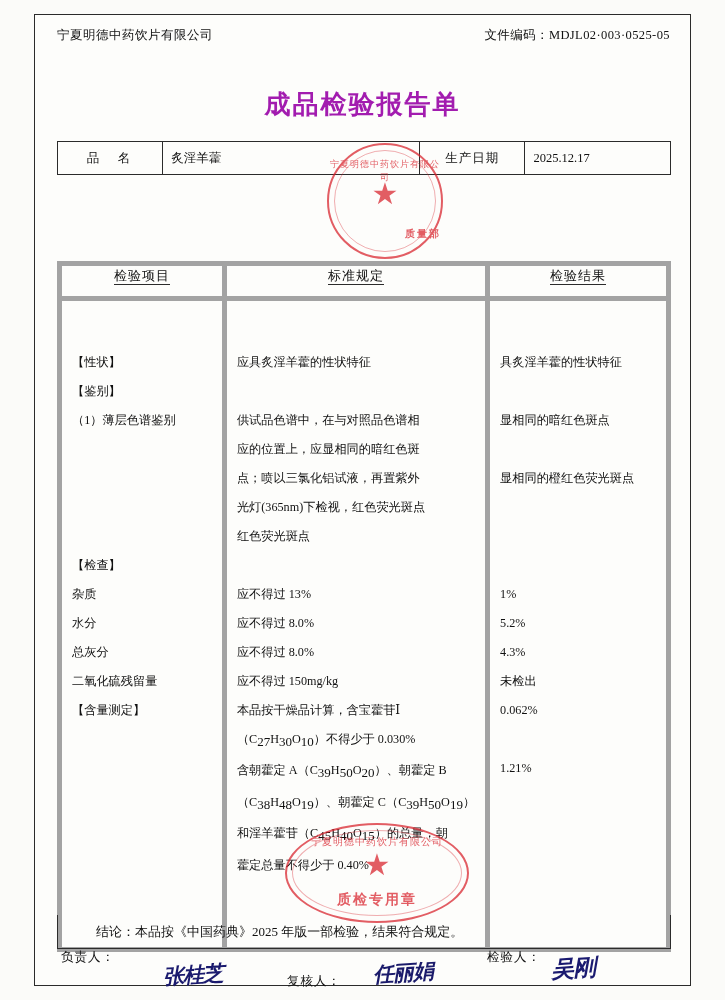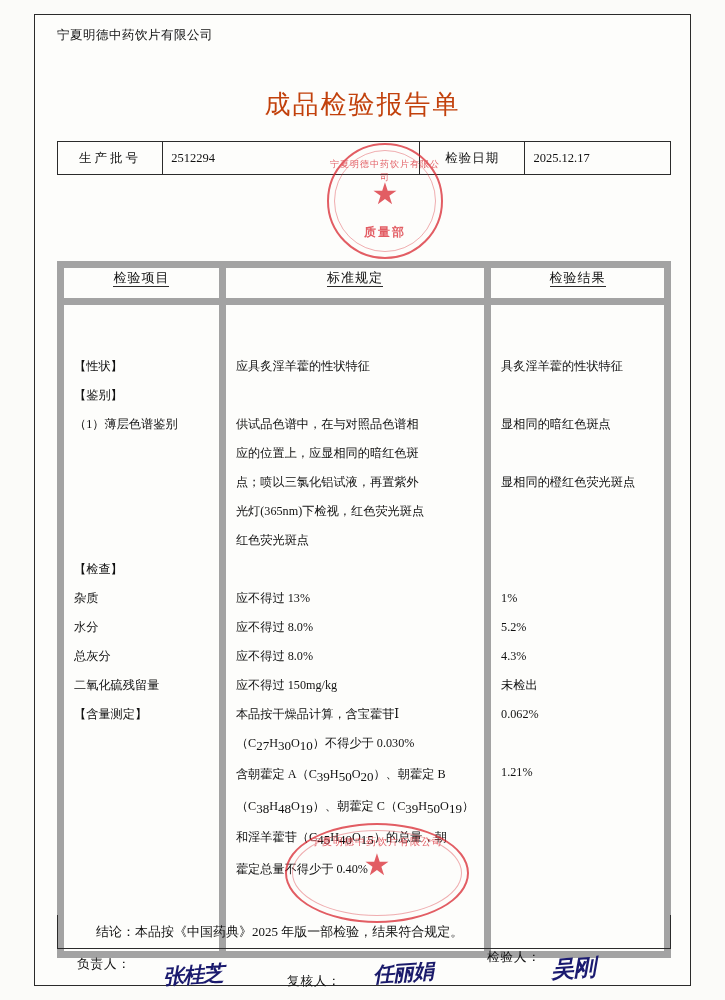--- a/index.html
+++ b/index.html
@@ -49,23 +49,23 @@
     top: 0;
     letter-spacing: 0.4px;
   }
   .title {
     position: absolute;
     top: 72px;
     left: 0;
     right: 0;
     text-align: center;
     font-size: 26px;
-    font-weight: normal;
+    font-weight: bold;
     letter-spacing: 2px;
-    color: #c2410c;
+    color: #a21caf;
     font-family: "Liberation Serif", "DejaVu Serif", serif;
   }
 
   
   .tbl {
     position: absolute;
     left: 22px;
     top: 126px;
     width: 614px;
     border-collapse: collapse;
@@ -103,21 +103,21 @@
   .btbl {
     position: absolute;
     left: 22px;
     top: 246px;
     width: 614px;
     border-collapse: collapse;
     font-size: 12px;
     color: #111;
   }
   .btbl td {
-    border: 7px solid #a3a3a3;
+    border: 5px solid #a3a3a3;
     vertical-align: top;
   }
   .colhead {
     text-align: center;
     height: 28px;
     vertical-align: middle;
     font-size: 13px;
   }
   .colhead span {
     border-bottom: 1px solid #2b2b2b;
@@ -162,21 +162,21 @@
   }
   .signrow {
     position: absolute;
     left: 22px;
     top: 934px;
     width: 614px;
     height: 22px;
     font-size: 12.5px;
     color: #111;
   }
-  .signrow .s1 { position: absolute; left: 20px; top: 0; letter-spacing: 1px; margin-top: 7px;}
+  .signrow .s1 { position: absolute; left: 4px; top: 0; letter-spacing: 1px;}
   .signrow .s2 { position: absolute; left: 230px; top: 0; letter-spacing: 1px; margin-top: 24px;}
   .signrow .s3 { position: absolute; left: 430px; top: 0; letter-spacing: 1px;}
 
   
   .sig {
     position: absolute;
     font-family: "DejaVu Serif", serif;
     font-size: 21px;
     color: #1a1a6e;
     font-style: italic;
@@ -228,48 +228,49 @@
     top: 12%;
     text-align: center;
     font-size: 9px;
     letter-spacing: 1px;
   }
   .stamp1 {
     width: 112px; height: 112px;
     left: 292px; top: 128px;
   }
   .stamp1 .star { font-size: 30px; }
-  .stamp1 .btxt { font-size: 12px; }
+  .stamp1 .btxt { font-size: 10px; text-align: right; }
   .stamp2 {
     width: 180px; height: 96px;
     left: 250px; top: 808px;
     border-radius: 50%;
   }
   .stamp2 .star { font-size: 30px; top: 42%;}
   .stamp2 .btxt { font-size: 14px; bottom: 12%; }
   .stamp2 .arc { font-size: 10px; top: 10%; }
 </style>
 </head>
 <body>
 
 <div class="page">
   <div class="sheet">
 
     <div class="hdr">
       <div class="company">宁夏明德中药饮片有限公司</div>
+      <div class="docno">文件编码：MDJL02·003·0525-05</div>
     </div>
 
     <div class="title">成品检验报告单</div>
 
     <table class="tbl">
       <tbody>
-      <tr>
-        <td class="lbl">生产批号</td>
-        <td class="val">2512294</td>
-        <td class="lbl2">检验日期</td>
+          <tr>
+        <td class="lbl">品　名</td>
+        <td class="val">炙淫羊藿</td>
+        <td class="lbl2">生产日期</td>
         <td class="val2">2025.12.17</td>
       </tr>
     </tbody>
       </table>
 
     <table class="btbl">
       <tbody>
           <tr>
         <td class="c1 colhead"><span>检验项目</span></td>
         <td class="c2 colhead"><span>标准规定</span></td>
@@ -357,16 +358,17 @@
       <div class="ring"></div>
       <div class="arc">宁夏明德中药饮片有限公司</div>
       <div class="star">★</div>
       <div class="btxt">质量部</div>
     </div>
 
     <div class="stamp stamp2">
       <div class="ring"></div>
       <div class="arc">宁夏明德中药饮片有限公司</div>
       <div class="star">★</div>
+      <div class="btxt">质检专用章</div>
     </div>
 
   </div>
 </div>
 
 </body></html>

